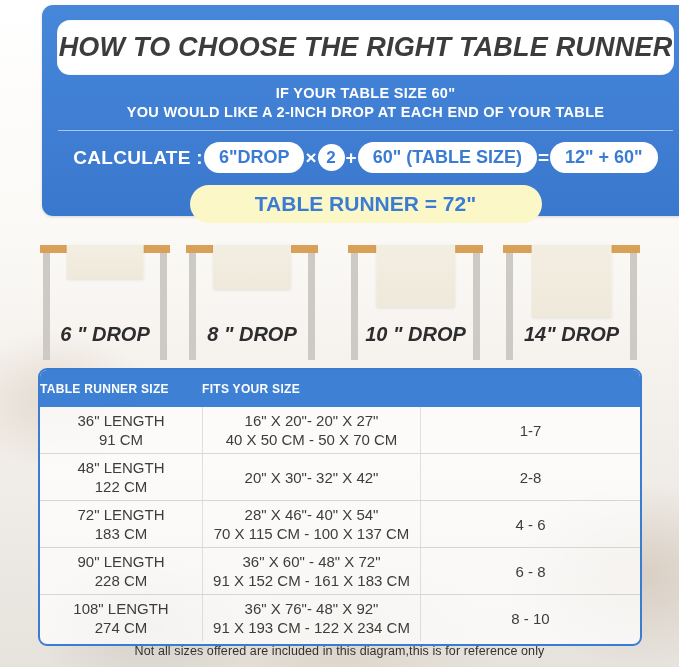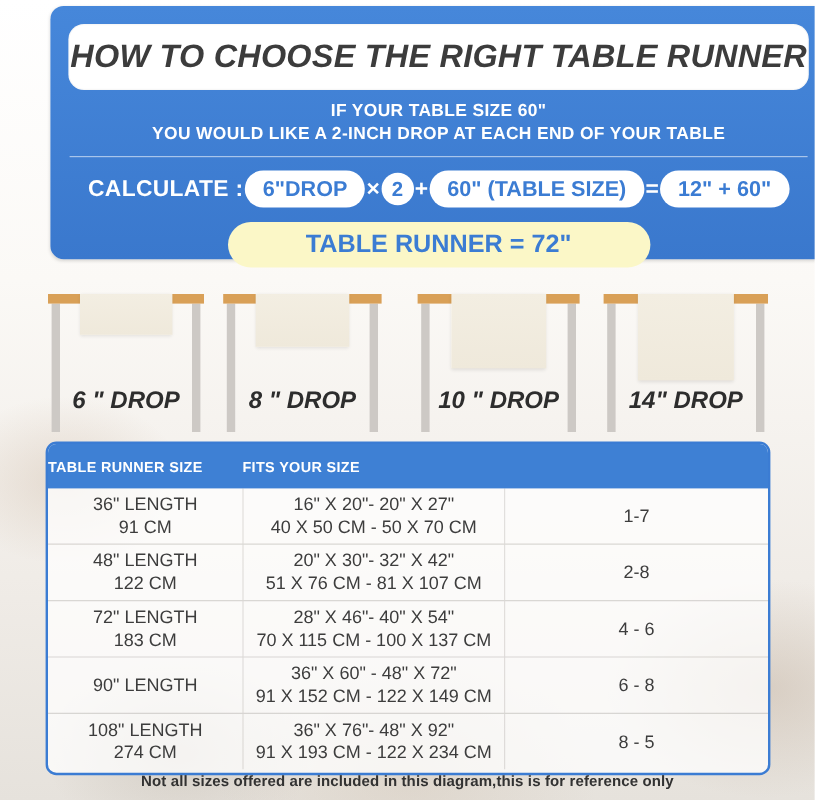--- a/index.html
+++ b/index.html
@@ -70,21 +70,21 @@
   .trow{display:grid;grid-template-columns:27% 36.5% 36.5%;min-height:46px;
         align-items:center;text-align:center;border-top:1px solid rgba(130,125,120,0.28);}
   .trow:first-of-type{border-top:none;}
   .cell{padding:4px 2px;font-size:15px;color:#3d3d3d;line-height:19px;}
   .cell.mid{border-left:1px solid rgba(130,125,120,0.22);
             border-right:1px solid rgba(130,125,120,0.22);align-self:stretch;
             display:flex;flex-direction:column;justify-content:center;}
   .tbody{padding-bottom:3px;}
 
   .footer-note{position:absolute;left:0;right:0;top:644px;text-align:center;
-               font-size:12.5px;font-weight:bold;color:#323232;letter-spacing:0.1px;}
+               font-size:12.5px;font-weight:normal;color:#323232;letter-spacing:0.1px;}
 </style>
 </head>
 <body>
 
 <div class="page">
 
   <div class="hero">
     <div class="title-box">
       <div class="title">HOW TO CHOOSE THE RIGHT TABLE RUNNER</div>
     </div>
@@ -154,57 +154,57 @@
         <div class="cell">1-7</div>
       </div>
 
       <div class="trow">
         <div class="cell">
           <div>48" LENGTH</div>
           <div>122 CM</div>
         </div>
         <div class="cell mid">
           <div>20" X 30"- 32" X 42"</div>
-          <div>51 X 76 CM - 81 X 107 CM</div>
         </div>
         <div class="cell">2-8</div>
       </div>
 
       <div class="trow">
         <div class="cell">
           <div>72" LENGTH</div>
           <div>183 CM</div>
         </div>
         <div class="cell mid">
           <div>28" X 46"- 40" X 54"</div>
           <div>70 X 115 CM - 100 X 137 CM</div>
         </div>
         <div class="cell">4 - 6</div>
       </div>
 
       <div class="trow">
         <div class="cell">
           <div>90" LENGTH</div>
+          <div>228 CM</div>
         </div>
         <div class="cell mid">
           <div>36" X 60" - 48" X 72"</div>
-          <div>91 X 152 CM - 122 X 149 CM</div>
+          <div>91 X 152 CM - 161 X 183 CM</div>
         </div>
         <div class="cell">6 - 8</div>
       </div>
 
       <div class="trow">
         <div class="cell">
           <div>108" LENGTH</div>
           <div>274 CM</div>
         </div>
         <div class="cell mid">
           <div>36" X 76"- 48" X 92"</div>
           <div>91 X 193 CM - 122 X 234 CM</div>
         </div>
-        <div class="cell">8 - 5</div>
+        <div class="cell">8 - 10</div>
       </div>
 
     </div>
   </div>
 
   <div class="footer-note">Not all sizes offered are included in this diagram,this is for reference only</div>
 </div>
 
 </body></html>

